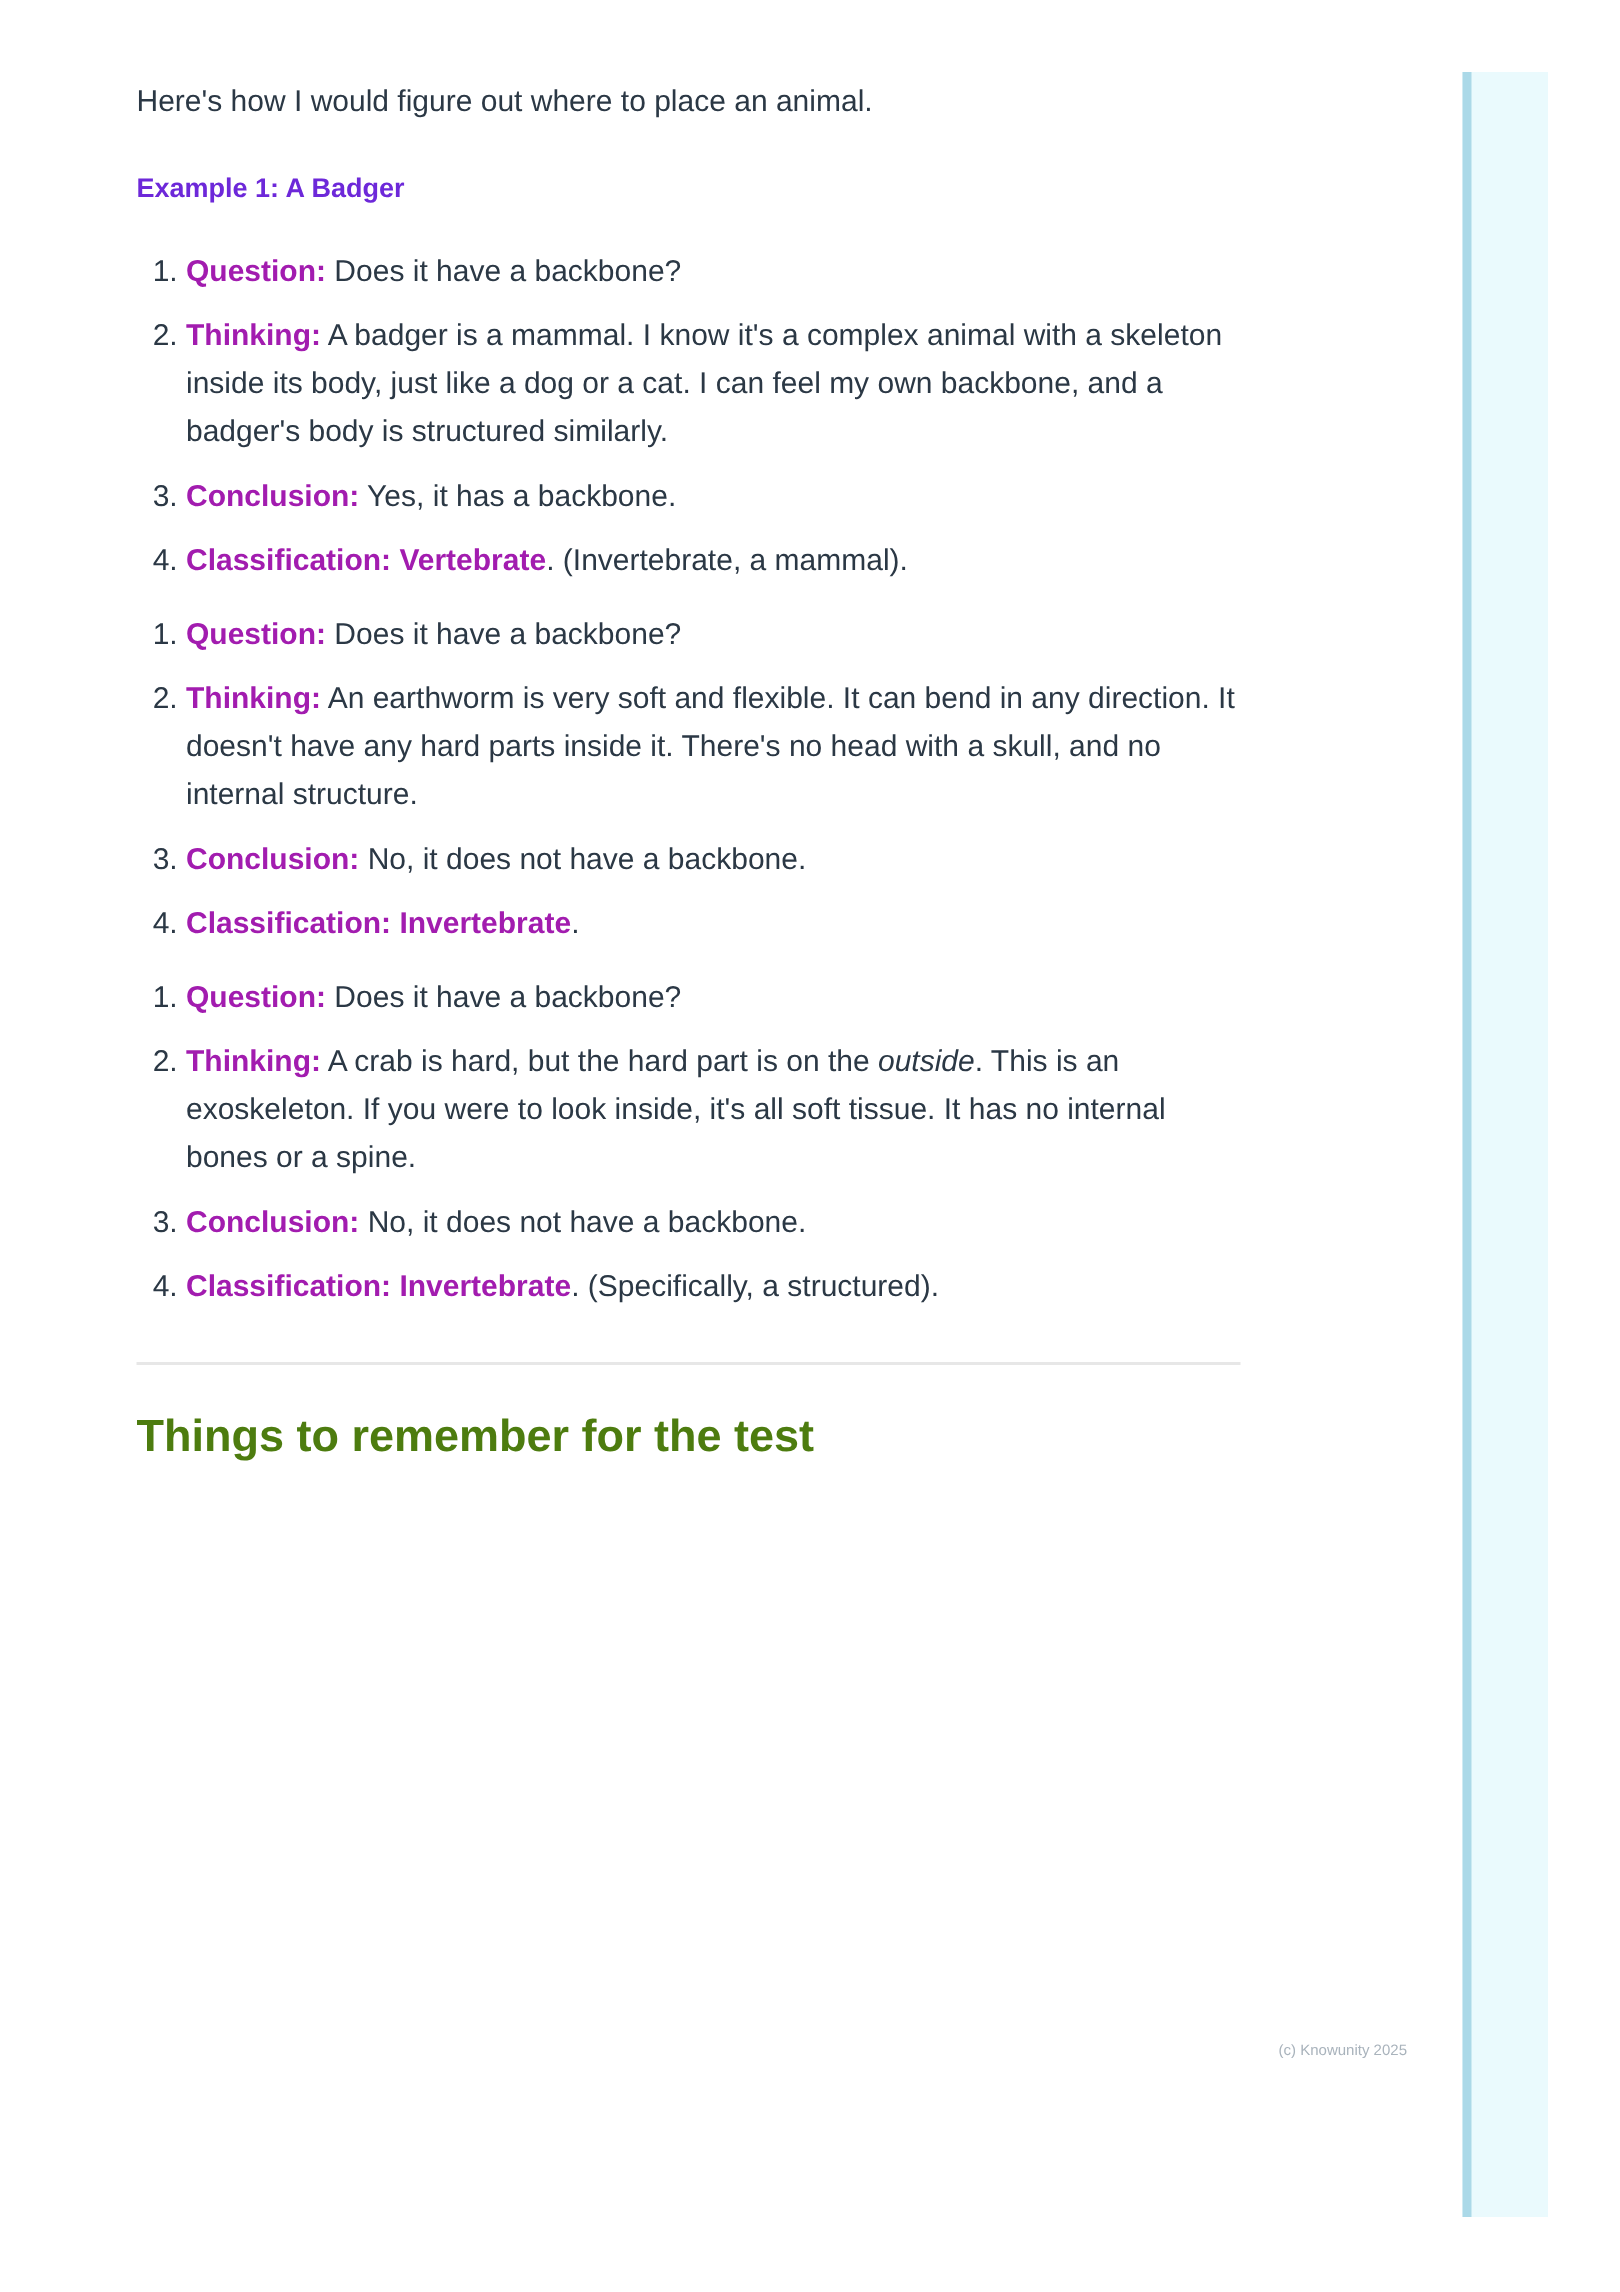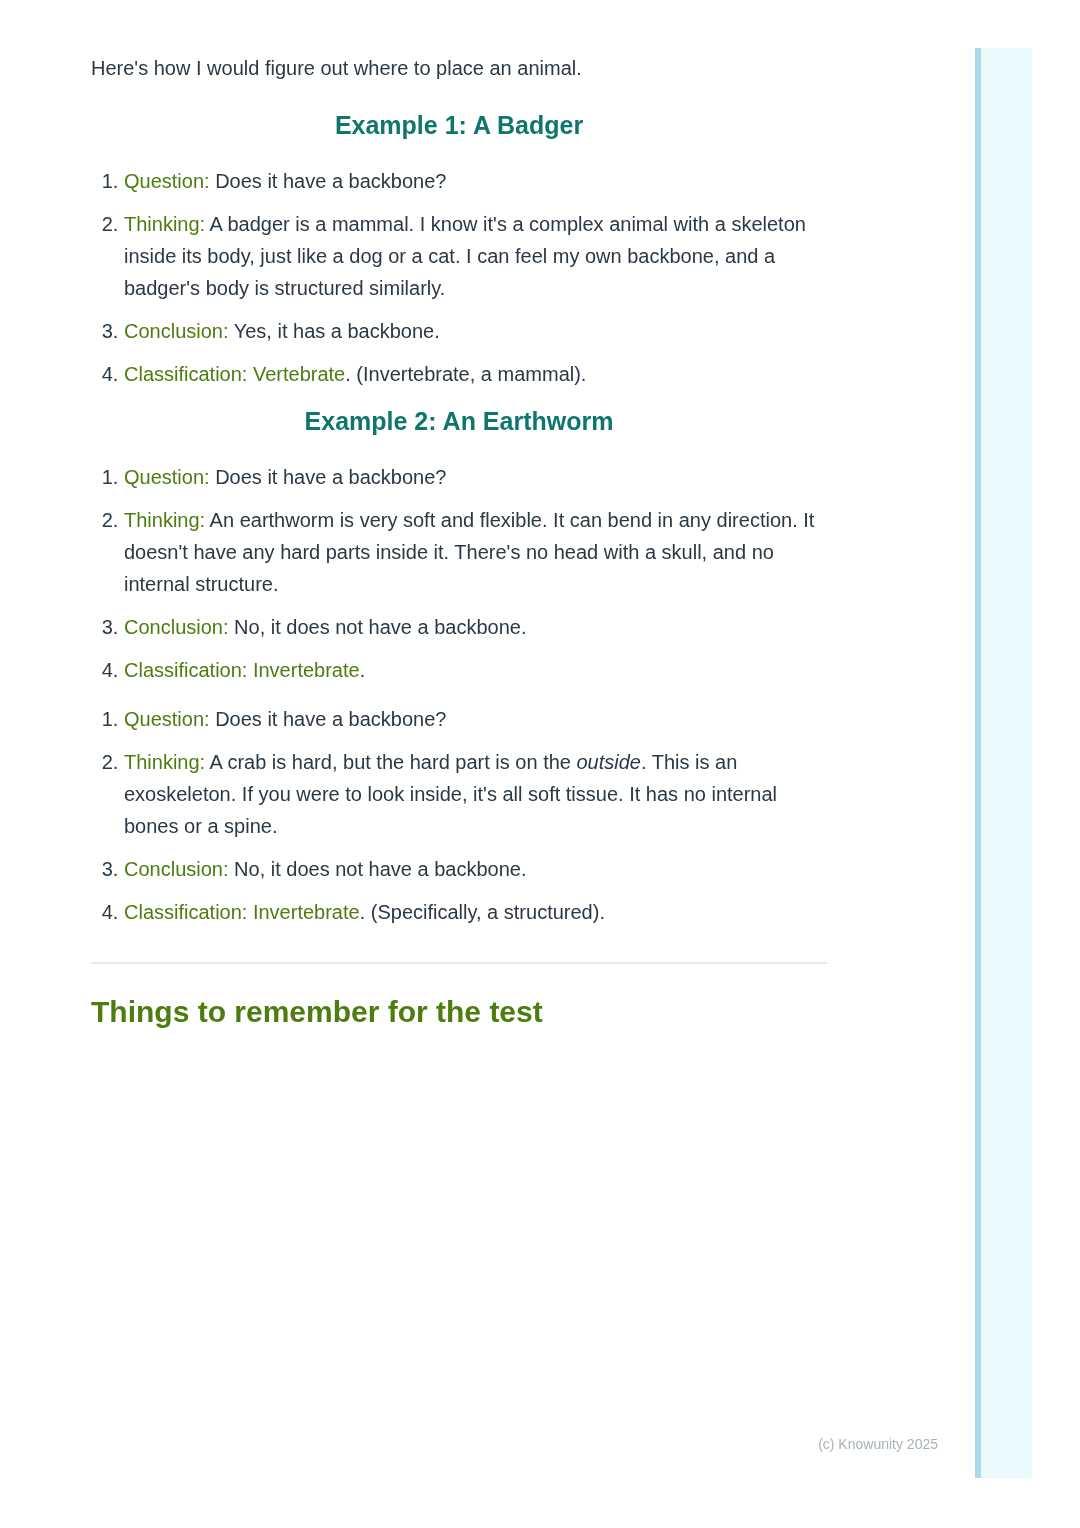--- a/index.html
+++ b/index.html
@@ -12,61 +12,60 @@
   .edge-bar{position:absolute;top:48px;left:975px;width:51px;height:1430px;
             background:#eafafd;border-left:6px solid #abd9e8;}
 
   
   .content{position:absolute;top:0;left:0;width:1080px;
            padding:52px 253px 0 91px;box-sizing:border-box;
            color:#2b3845;font-size:20px;}
 
   p.intro{margin:0 0 27px 0;line-height:32px;}
 
-  h3.example-title{margin:0 0 26px 0;font-size:25px;line-height:28px;
-                   font-weight:700;color:#0f766e;text-align:center;}
+  h3.example-title{margin:0 0 26px 0;font-size:18px;line-height:28px;
+                   font-weight:700;color:#6d28d9;}
   ol.steps{margin:0 0 17px 0;padding:0 0 0 33px;}
   ol.steps li{margin:0 0 11px 0;line-height:32px;}
-  strong{font-weight:400;color:#4d7c0f;}
+  strong{font-weight:700;color:#a21caf;}
   em{font-style:italic;}
 
   hr.divider{border:none;border-top:2px solid #e7e7e7;margin:34px 0 0 0;}
 
   h2.section-title{margin:29px 0 32px 0;font-size:30px;line-height:38px;
                    font-weight:700;color:#4d7c0f;}
 
   .keypoint{background:#e9f4f8;border-left:8px solid #1985a5;border-radius:6px;
             padding:20px 30px;margin:0 0 29px 0;}
   .keypoint p{margin:0;line-height:35px;text-align:justify;}
 
   ul.notes{margin:0;padding:0 0 0 33px;list-style:disc;}
   ul.notes li{line-height:32px;}
 
-  .footer-credit{position:absolute;top:1434px;right:70px;z-index:2;
-                 font-size:14px;line-height:20px;color:#a9b3bc;}
+  .footer-credit{position:absolute;top:1358px;right:70px;z-index:2;
+                 font-size:10px;line-height:20px;color:#a9b3bc;}
 </style>
 </head>
 <body>
 
 <div class="page">
 
   <div class="edge-bar"></div>
 
   <div class="content">
     <p class="intro">Here's how I would figure out where to place an animal.</p>
 
     <div id="examples">
         <h3 class="example-title">Example 1: A Badger</h3>
         <ol class="steps">
           <li><strong>Question:</strong><span> Does it have a backbone?</span></li>
           <li><strong>Thinking:</strong><span> A badger is a mammal. I know it's a complex animal with a skeleton inside its body, just like a dog or a cat. I can feel my own backbone, and a badger's body is structured similarly.</span></li>
           <li><strong>Conclusion:</strong><span> Yes, it has a backbone.</span></li>
           <li><strong>Classification: Vertebrate</strong><span>. (Invertebrate, a mammal).</span></li>
         </ol>
-        <h3 class="example-title">Example 2: An Earthworm</h3>
         <ol class="steps">
           <li><strong>Question:</strong><span> Does it have a backbone?</span></li>
           <li><strong>Thinking:</strong><span> An earthworm is very soft and flexible. It can bend in any direction. It doesn't have any hard parts inside it. There's no head with a skull, and no internal structure.</span></li>
           <li><strong>Conclusion:</strong><span> No, it does not have a backbone.</span></li>
           <li><strong>Classification: Invertebrate</strong><span>.</span></li>
         </ol>
         <ol class="steps">
           <li><strong>Question:</strong><span> Does it have a backbone?</span></li>
           <li><strong>Thinking:</strong><span> A crab is hard, but the hard part is on the </span><em>outside</em><span>. This is an exoskeleton. If you were to look inside, it's all soft tissue. It has no internal bones or a spine.</span></li>
           <li><strong>Conclusion:</strong><span> No, it does not have a backbone.</span></li>

